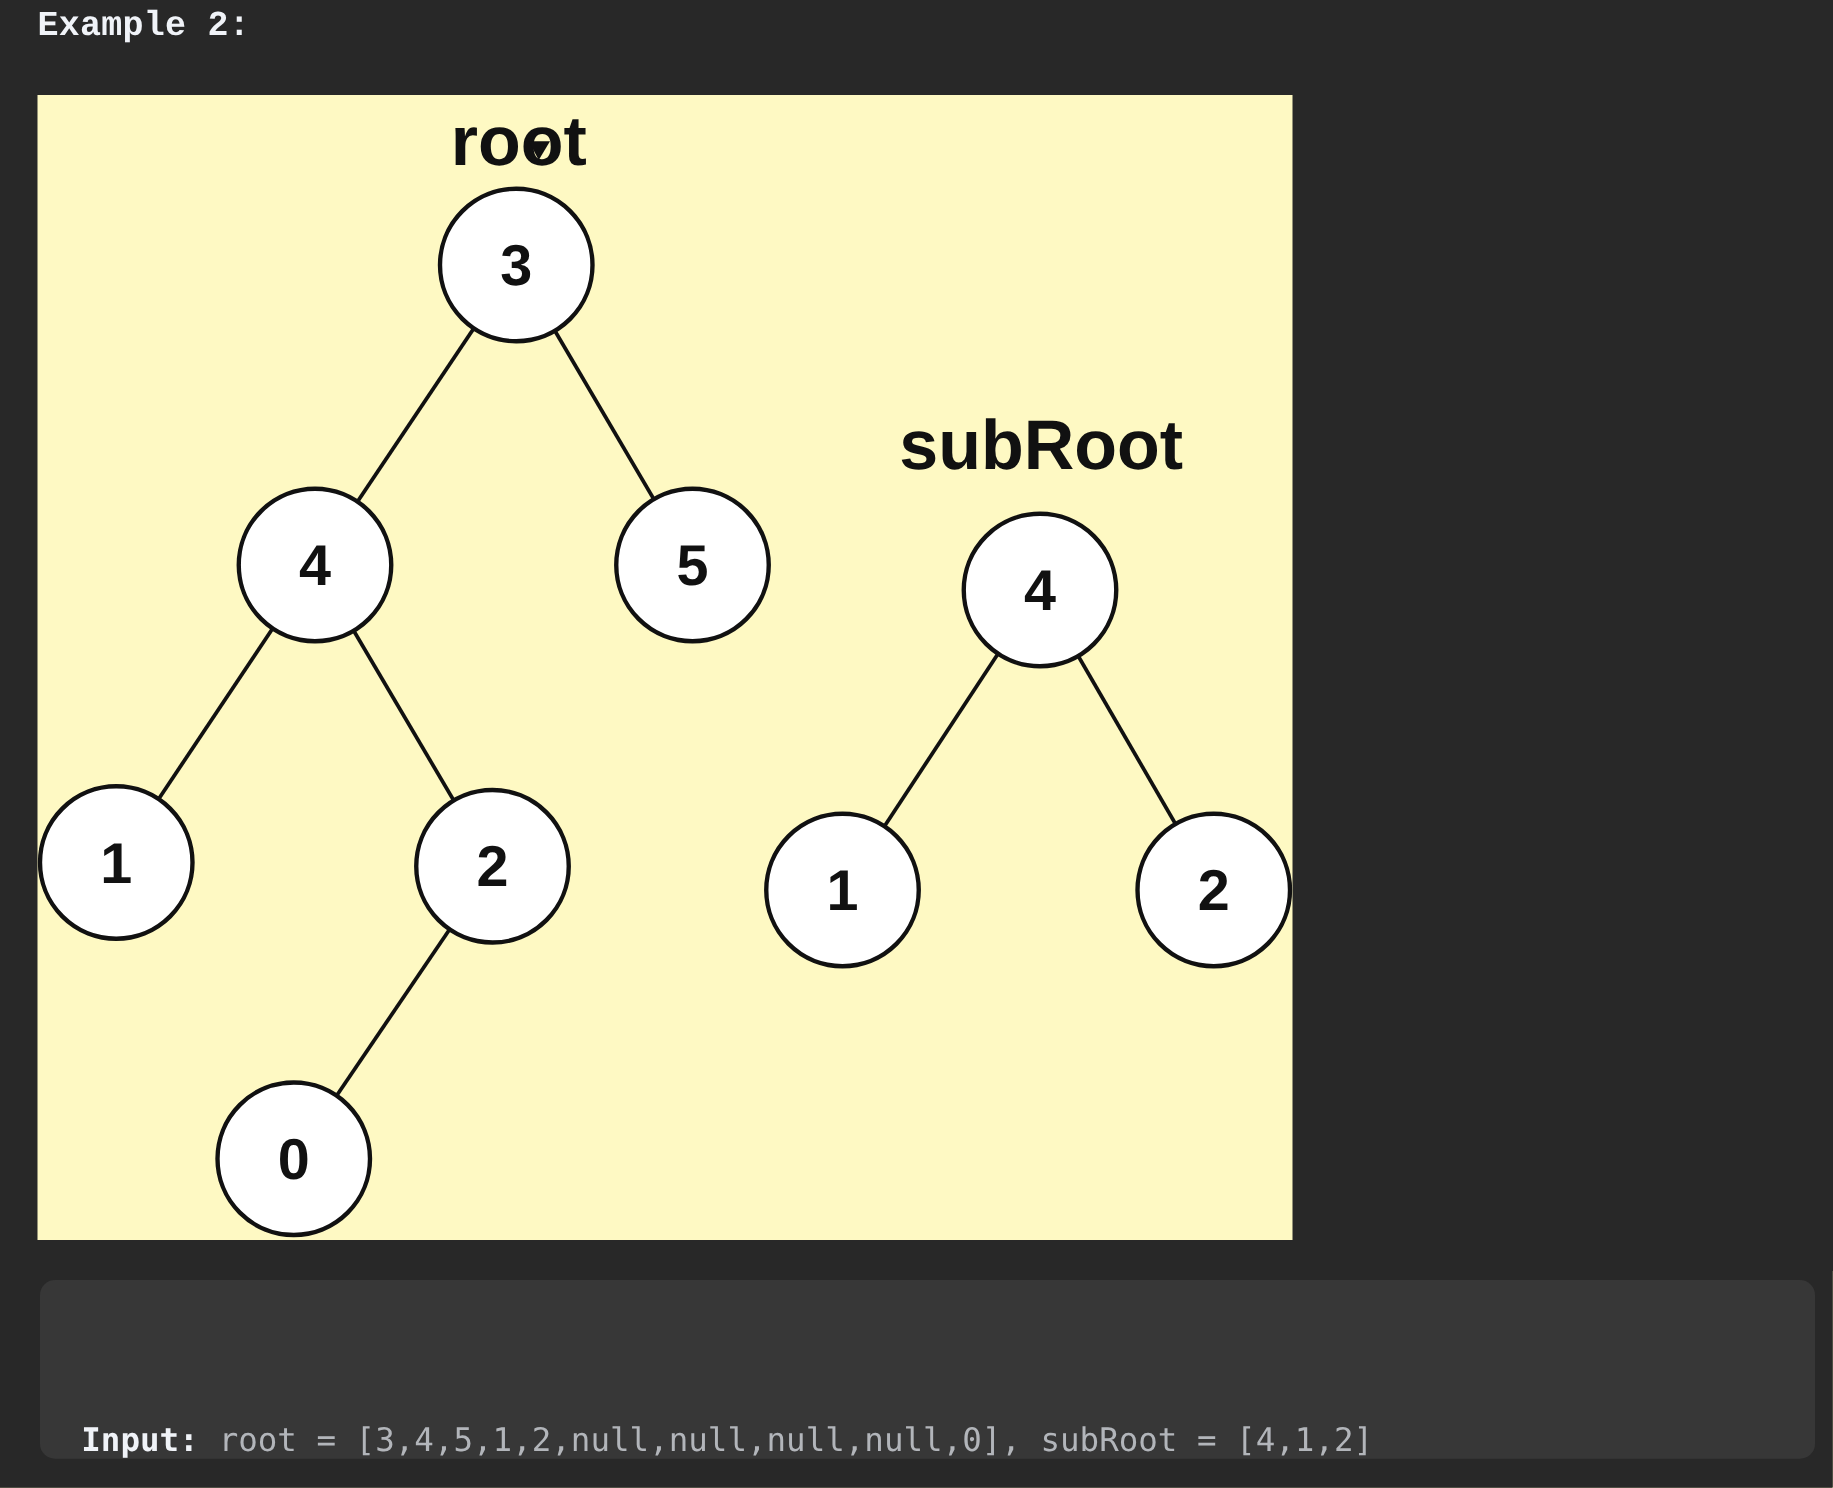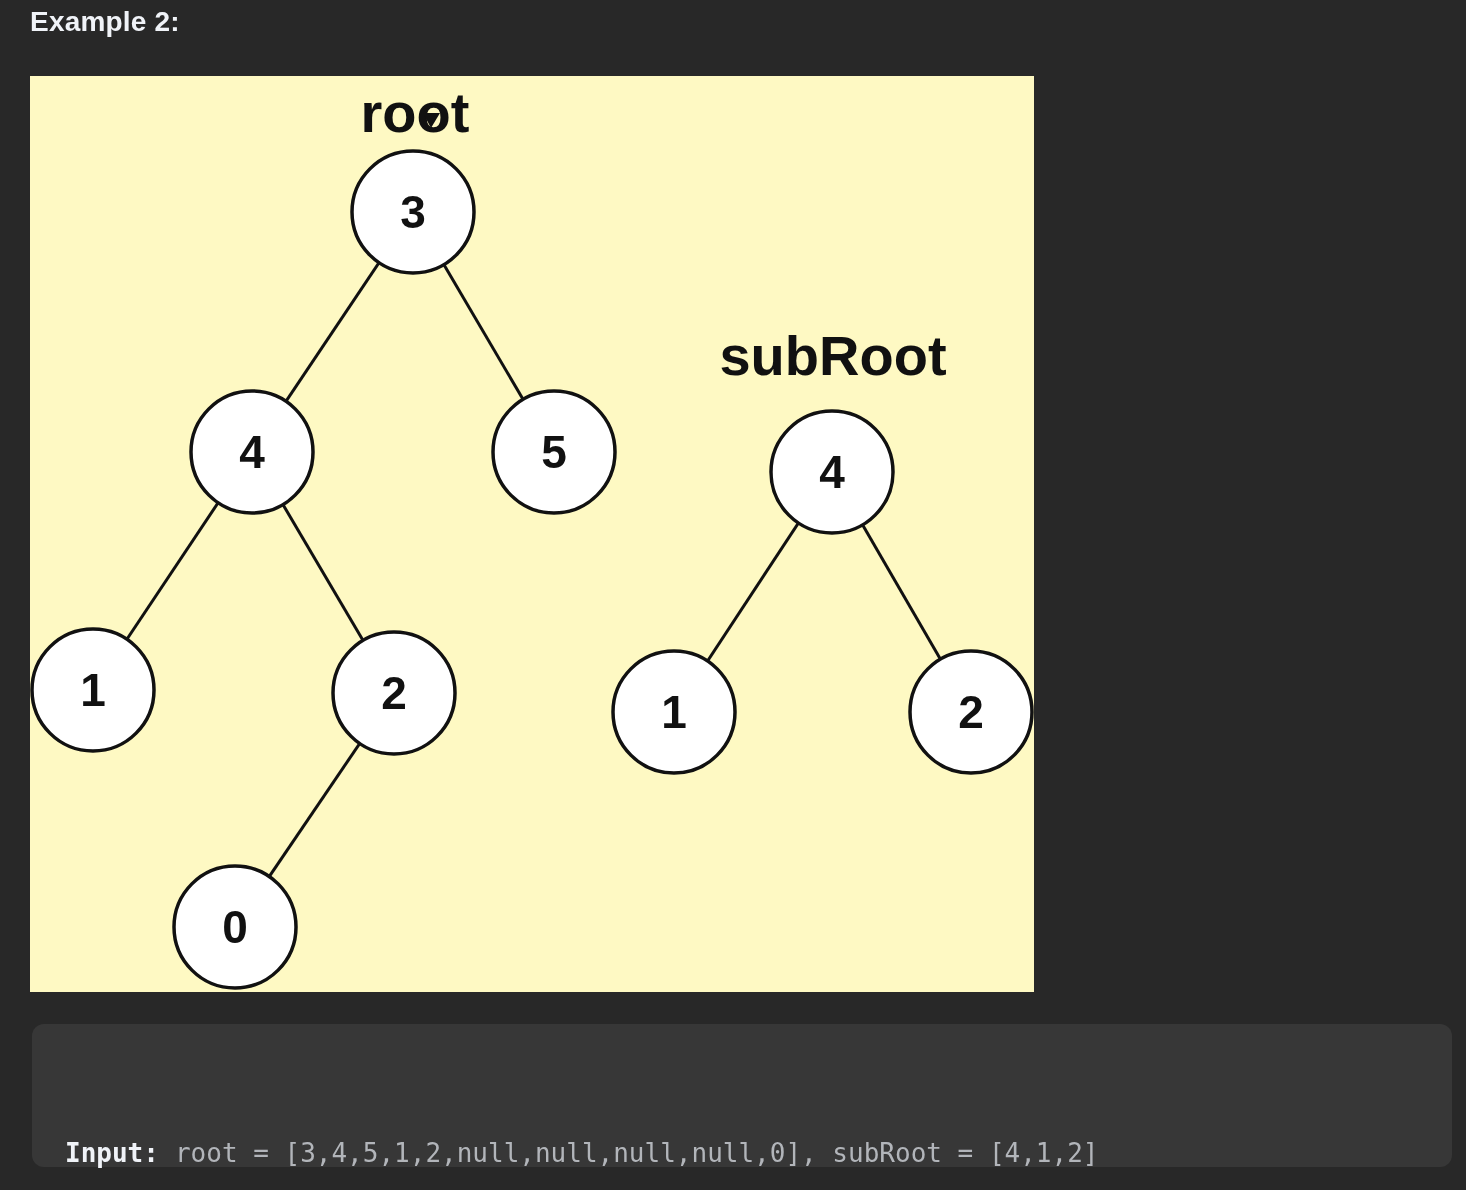--- a/index.html
+++ b/index.html
@@ -19,20 +19,21 @@
   }
   .example-heading {
     position: absolute;
     left: 30px;
     top: 6px;
     font-size: 28px;
     line-height: 32px;
     font-weight: bold;
     color: #f0f3f8;
     letter-spacing: 0.2px;
+    font-family: Liberation Mono, monospace;
   }
   .figure-panel {
     position: absolute;
     left: 30px;
     top: 76px;
     width: 1004px;
     height: 916px;
     background: #fef9c3;
   }
   .figure-panel svg {

